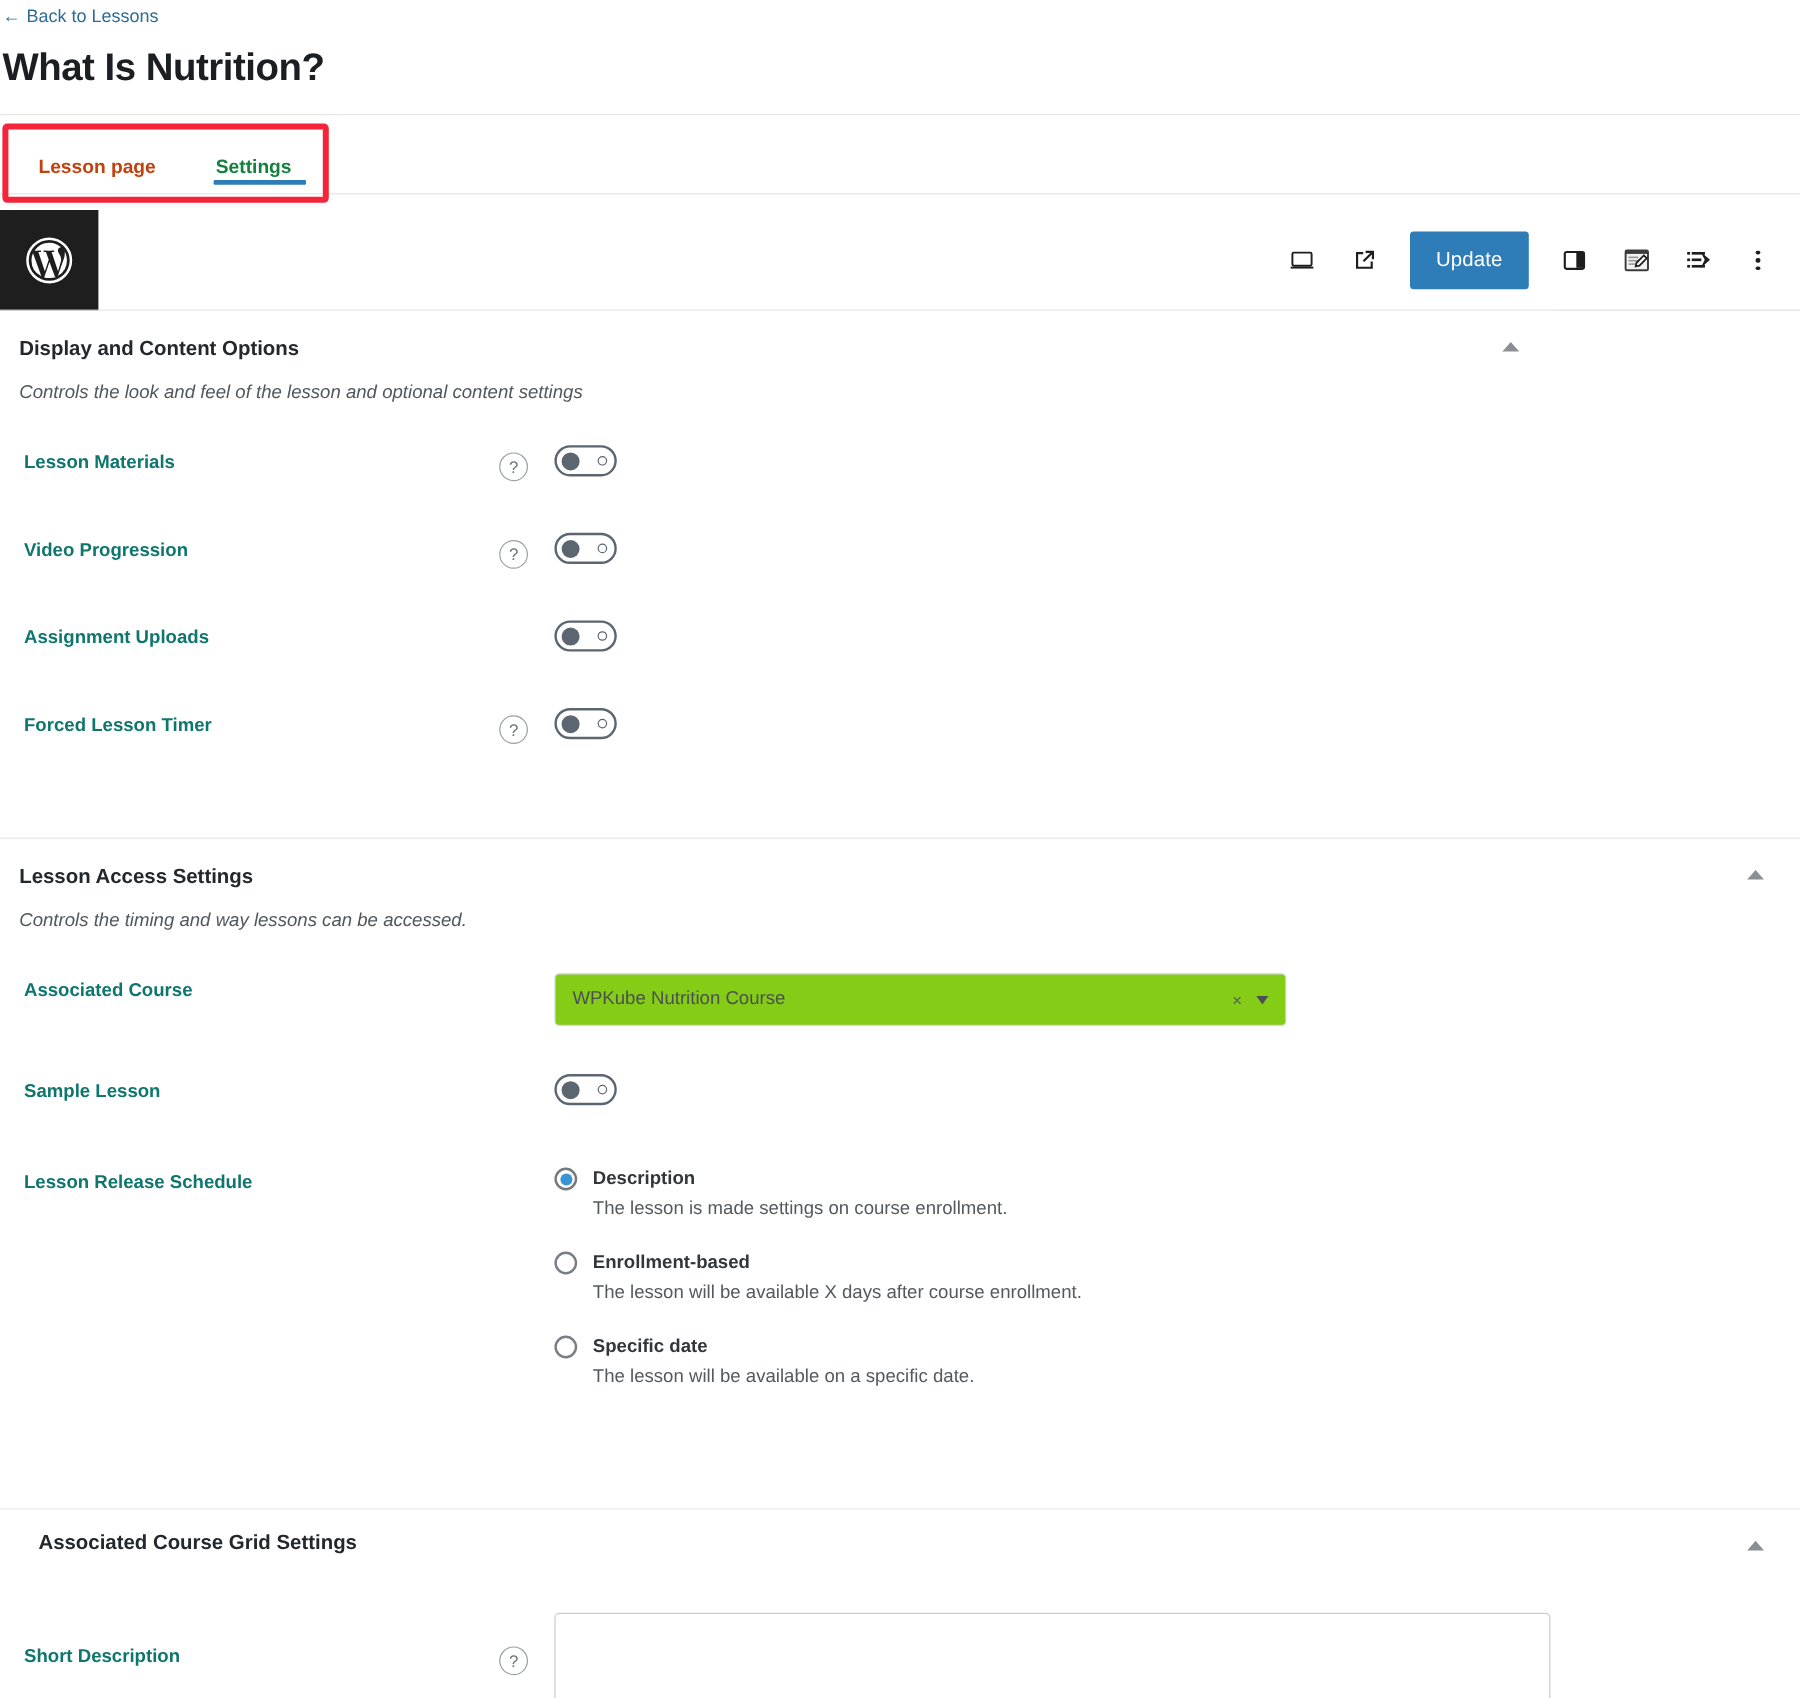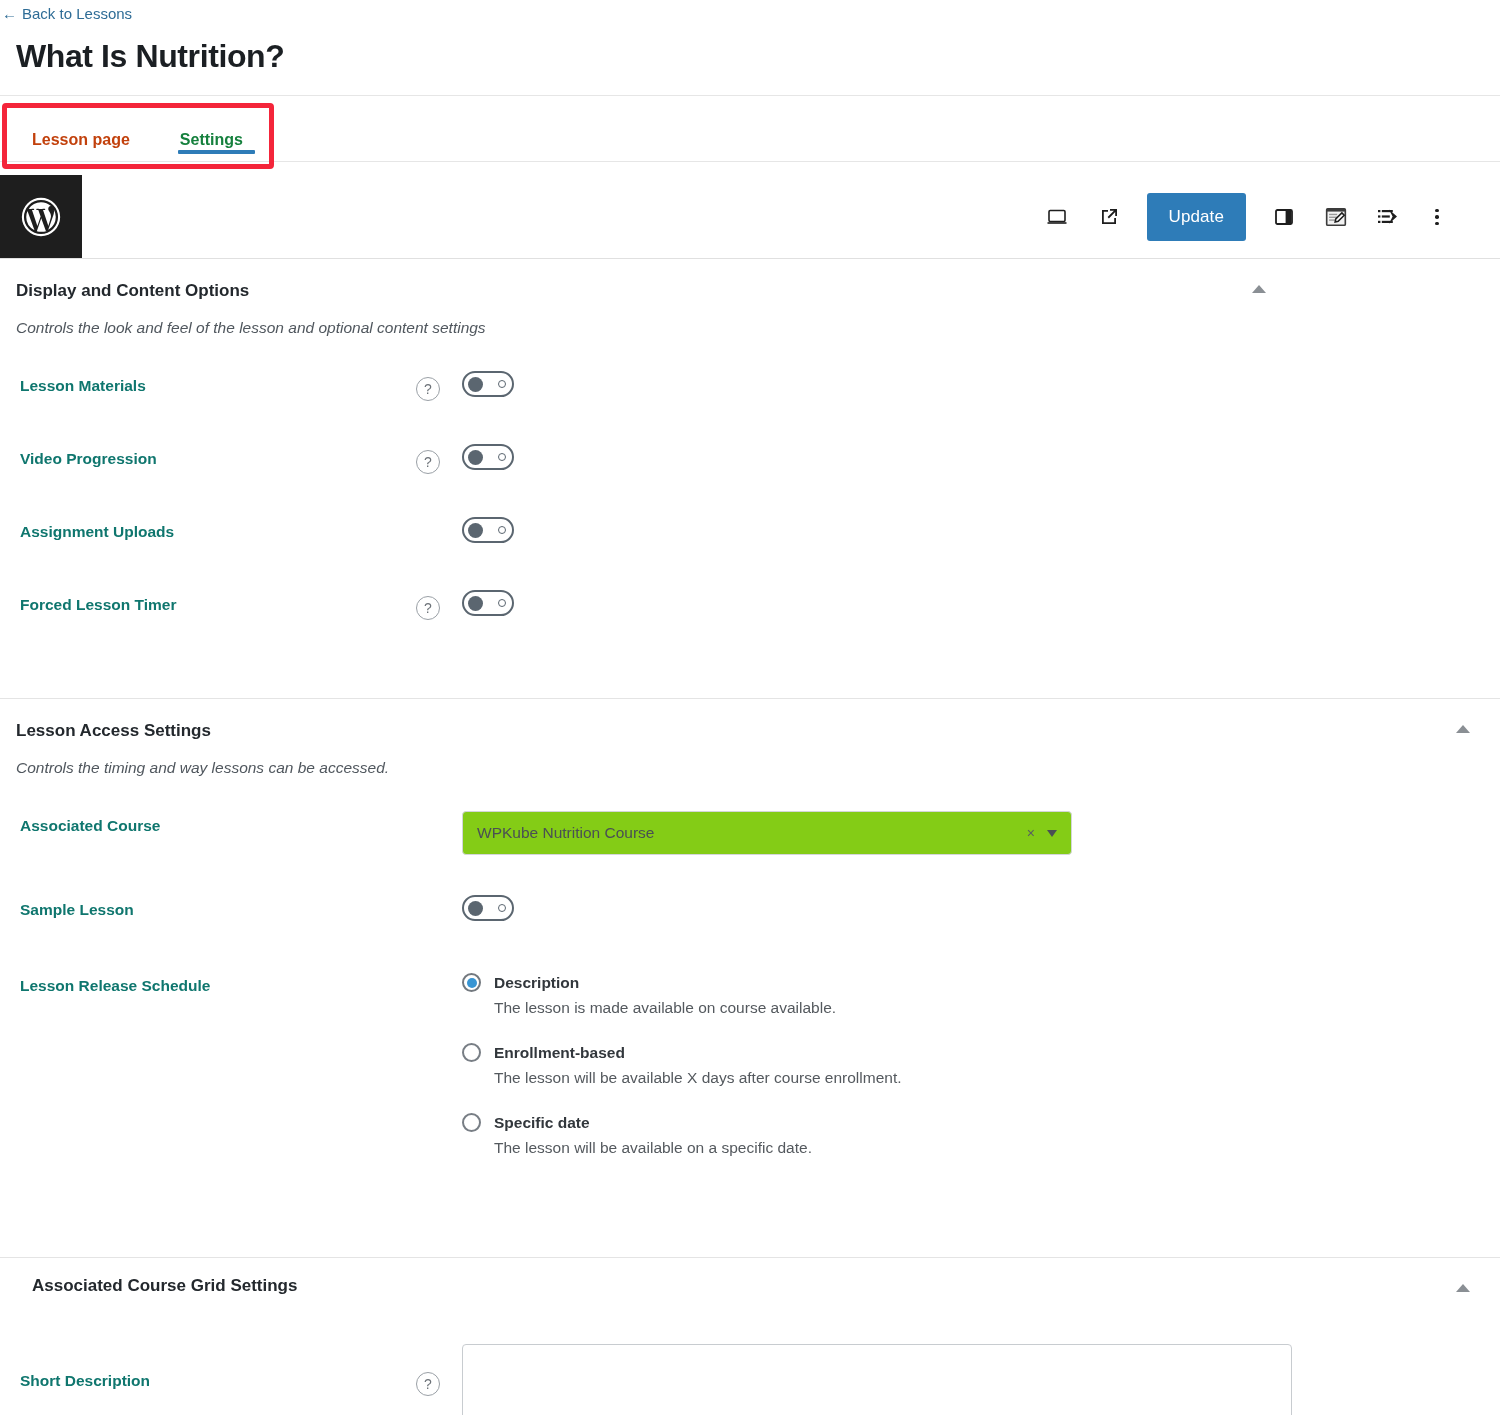--- a/index.html
+++ b/index.html
@@ -16,21 +16,21 @@
     position: absolute; left: 0; top: 0; height: 26px;
     display: flex; align-items: center; padding-left: 2px;
   }
   .breadcrumb a {
     color: #2e6c96; font-size: 15px; text-decoration: none;
     display: inline-flex; align-items: center; gap: 5px;
   }
   .back-arrow { font-size: 15px; line-height: 1; color: #2e6c96; }
 
   .page-title {
-    position: absolute; left: 16px; top: 38px;
+    position: absolute; left: 2px; top: 38px;
     font-size: 32px; font-weight: 700; letter-spacing: -0.4px;
     color: #1b1f23; margin: 0;
   }
 
   .title-divider {
     position: absolute; left: 0; top: 95px; width: 1500px;
     height: 1px; background: #e6e6e6;
   }
 
   
@@ -69,21 +69,21 @@
     position: absolute; left: 0; top: 258px; width: 1500px; height: 1px;
     background: #e0e0e0;
   }
   .wp-logo {
     width: 82px; height: 84px; background: #1e1e1e;
     display: flex; align-items: center; justify-content: center;
     flex: 0 0 auto;
   }
   .toolbar-right {
     margin-left: auto; display: flex; align-items: center;
-    gap: 4px; padding-right: 42px;
+    gap: 4px; padding-right: 14px;
   }
   .tb-btn {
     width: 48px; height: 48px; display: flex; align-items: center;
     justify-content: center; background: none; border: 0; cursor: pointer;
     color: #1e1e1e; padding: 0;
   }
   .update-btn {
     background: #2e7cb8; color: #fff; border: 0; border-radius: 3px;
     font-size: 17px; font-family: inherit; height: 48px; padding: 0 22px;
     margin: 0 10px; cursor: pointer; letter-spacing: .1px;
@@ -366,21 +366,21 @@
       <div class="row-help">
         <span class="help-spacer"></span>
       </div>
       <div class="row-control radio-group">
 
         <div class="radio-item">
           <div class="radio-line">
             <span class="radio checked"></span>
             <span class="radio-label">Description</span>
           </div>
-          <div class="radio-desc">The lesson is made available on course available.</div>
+          <div class="radio-desc">The lesson is made settings on course enrollment.</div>
         </div>
 
         <div class="radio-item">
           <div class="radio-line">
             <span class="radio"></span>
             <span class="radio-label">Enrollment-based</span>
           </div>
           <div class="radio-desc">The lesson will be available X days after course enrollment.</div>
         </div>
 

